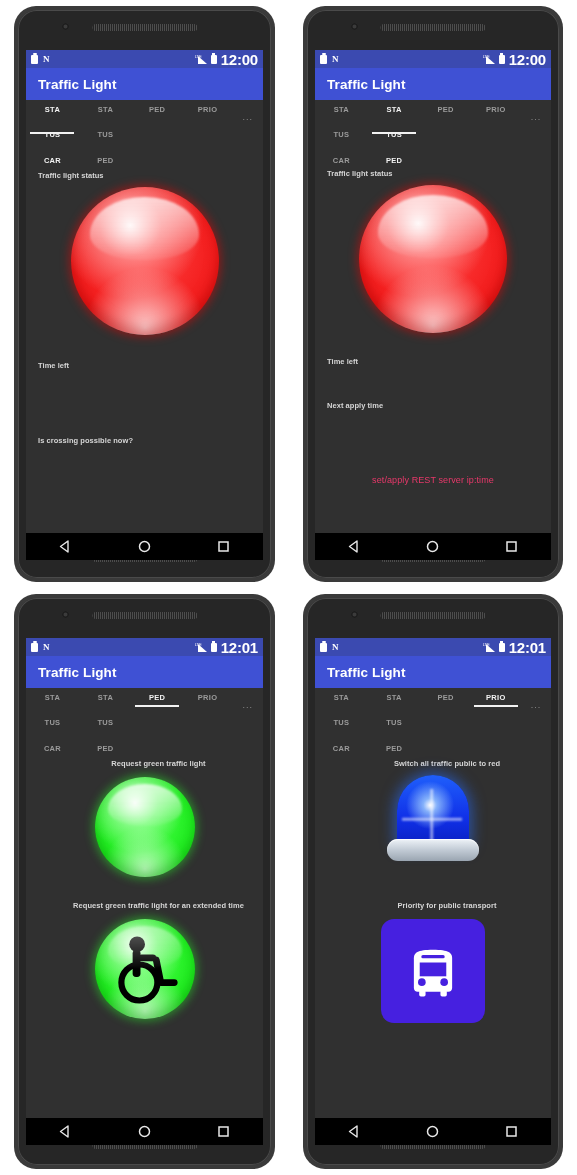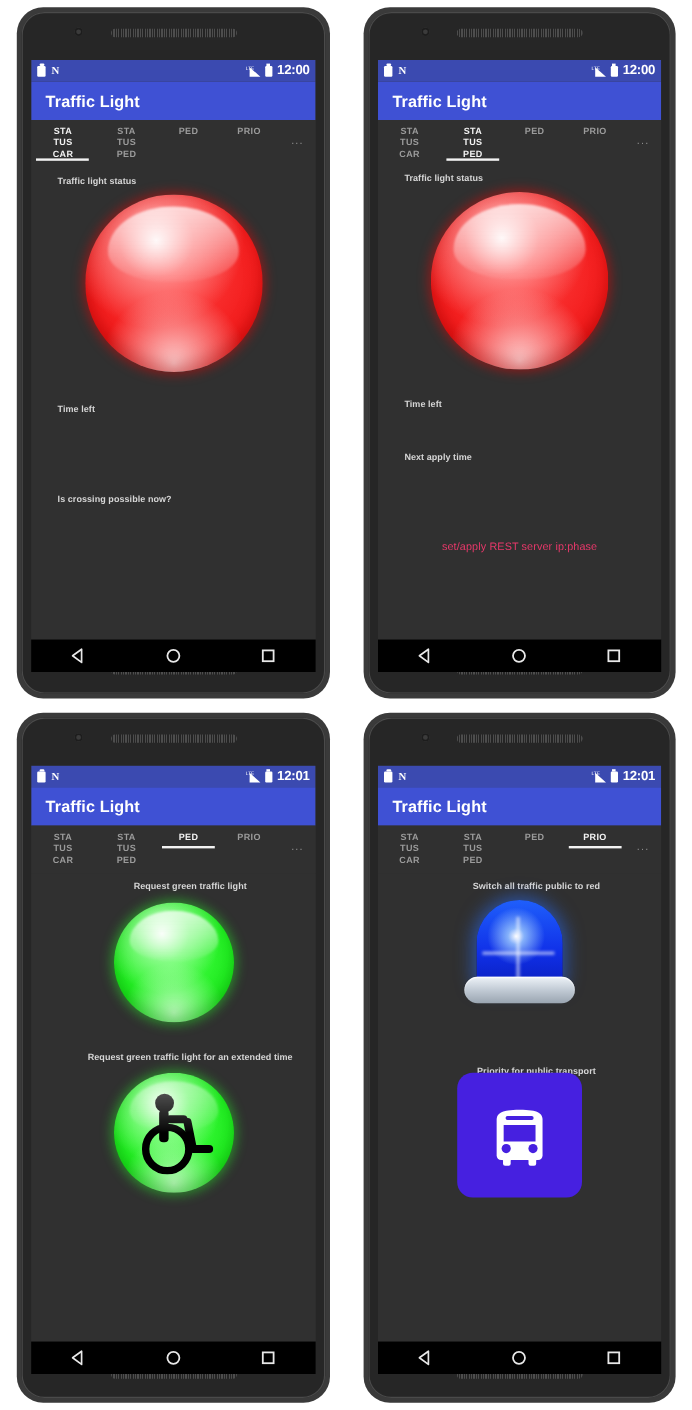--- a/index.html
+++ b/index.html
@@ -53,21 +53,21 @@
   .cell.row2 .screen{height:480px;}
 
   
   .statusbar{
     height:18px;flex:0 0 18px;background:#3b4ab0;
     display:flex;align-items:center;padding:0 5px;
     color:#ffffff;font-size:9px;
   }
   .sb-left{display:flex;align-items:center;gap:5px;}
   .sb-right{margin-left:auto;display:flex;align-items:center;gap:4px;}
-  .sb-clock{font-size:11px;font-weight:bold;letter-spacing:-0.2px;}
+  .sb-clock{font-size:15px;font-weight:bold;letter-spacing:-0.2px;}
   .ic-clipboard{width:7px;height:9px;background:#ffffff;border-radius:1px;position:relative;}
   .ic-clipboard:before{content:"";position:absolute;top:-1.5px;left:1.5px;width:4px;height:2px;background:#ffffff;border-radius:1px;}
   .ic-nfc{font-size:9px;font-weight:bold;font-family:"Liberation Serif",serif;line-height:1;}
   .ic-signal{width:11px;height:9px;position:relative;}
   .ic-signal:before{content:"";position:absolute;right:0;bottom:0;width:0;height:0;
     border-left:9px solid #ffffff;border-top:8px solid transparent;}
   .ic-signal:after{content:"LTE";position:absolute;left:-1px;top:-1px;font-size:4px;color:#fff;}
   .ic-batt{width:6px;height:9px;background:#ffffff;border-radius:1px;position:relative;}
   .ic-batt:before{content:"";position:absolute;top:-1.5px;left:1.5px;width:3px;height:1.5px;background:#ffffff;}
 
@@ -81,40 +81,41 @@
   
   .tabs{
     flex:0 0 36px;background:#303030;display:flex;align-items:flex-start;
     padding-top:4px;position:relative;
   }
   .tab{
     flex:1 1 0;display:flex;flex-direction:column;align-items:center;
     font-size:7.5px;font-weight:bold;color:#9b9b9b;line-height:1.25;
     letter-spacing:0.3px;position:relative;padding-top:1px;
     cursor:pointer;
+    gap:16px;
   }
   .tab.wide{flex:1.05 1 0;}
   .tab .lbl-line{display:block;text-align:center;}
   .tab.selected{color:#f2f2f2;}
   .tab.selected .underline{
     position:absolute;left:50%;transform:translateX(-50%);
     width:44px;height:1.6px;background:#f2f2f2;
   }
   .tab .underline{display:none;}
   .tab.selected .underline{display:block;}
   .tab-overflow{flex:0.6 1 0;color:#8d8d8d;font-size:9px;letter-spacing:1px;
     display:flex;justify-content:center;align-items:flex-start;padding-top:8px;cursor:pointer;}
 
   
   .content{flex:1 1 auto;position:relative;background:#303030;overflow:hidden;}
   .lbl{
     position:absolute;color:#d6d6d6;font-size:7.5px;font-weight:bold;
     letter-spacing:0.05px;white-space:nowrap;
   }
-  .lbl.left{left:22px;}
+  .lbl.left{left:12px;}
   .lbl.center{left:50%;transform:translateX(-50%);text-align:center;padding-left:28px;}
   .link-pink{
     position:absolute;left:50%;transform:translateX(-50%);
     color:#e8386a;font-size:9px;font-weight:normal;white-space:nowrap;
     cursor:pointer;letter-spacing:0.1px;
   }
 
   
   .light{
     position:absolute;border-radius:50%;
@@ -324,21 +325,21 @@
 
             </div>
             <div class="tab-overflow">...</div>
           </div>
 
           <div class="content">
             <div class="lbl left" style="top:4px;">Traffic light status</div>
             <div class="light red" style="top:20px;"></div>
             <div class="lbl left" style="top:192px;">Time left</div>
             <div class="lbl left" style="top:236px;">Next apply time</div>
-            <div class="link-pink" style="top:310px;">set/apply REST server ip:phase</div>
+            <div class="link-pink" style="top:310px;">set/apply REST server ip:time</div>
           </div>
         </div>
 
         <div class="navbar" style="top:523px;">
           <span>
             <svg width="15" height="15" viewBox="0 0 15 15">
                 <polygon points="10,2 10,13 2.5,7.5" fill="none" stroke="#e8e8e8" stroke-width="1.4" stroke-linejoin="round"></polygon>
               </svg>
           </span>
           <span>
@@ -489,21 +490,21 @@
             <div class="tab-overflow">...</div>
           </div>
 
           <div class="content">
             <div class="lbl center" style="top:6px;">Switch all traffic public to red</div>
             <div class="beacon" style="top:22px;">
               <div class="beacon-dome"></div>
               <div class="beacon-flare"></div>
               <div class="beacon-base"></div>
             </div>
-            <div class="lbl center" style="top:148px;margin-top:12px;">Priority for public transport</div>
+            <div class="lbl center" style="top:148px;">Priority for public transport</div>
             <div class="bus-tile" style="top:166px;">
               <svg class="bus-ico" viewBox="0 0 64 64">
                 <path d="M14 20c0-5 3-8 18-8s18 3 18 8v28c0 2-1.5 3.5-3.5 3.5h-29C15.5 51.5 14 50 14 48z" fill="#ffffff"></path>
                 <rect x="21" y="17" width="22" height="3" rx="1.5" fill="#4620e0"></rect>
                 <path d="M19.5 24h25v13h-25z" fill="#4620e0"></path>
                 <circle cx="21.5" cy="42.5" r="3.6" fill="#4620e0"></circle>
                 <circle cx="42.5" cy="42.5" r="3.6" fill="#4620e0"></circle>
                 <rect x="19" y="50" width="6" height="6" rx="1.6" fill="#ffffff"></rect>
                 <rect x="39" y="50" width="6" height="6" rx="1.6" fill="#ffffff"></rect>
               </svg>

